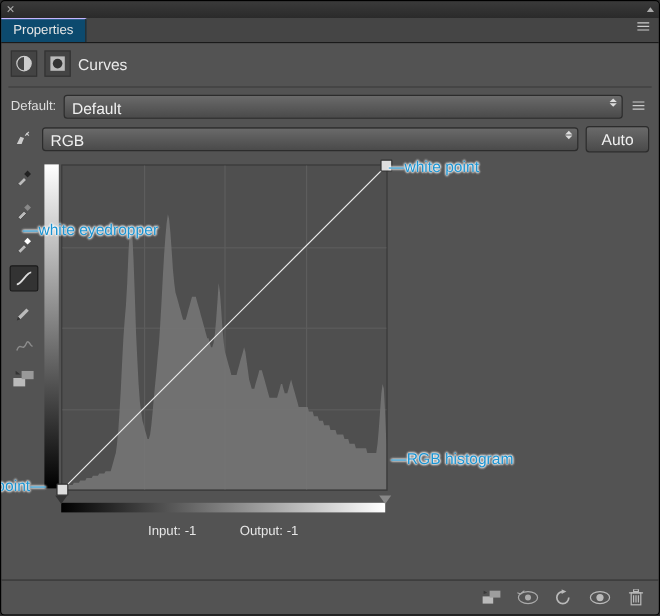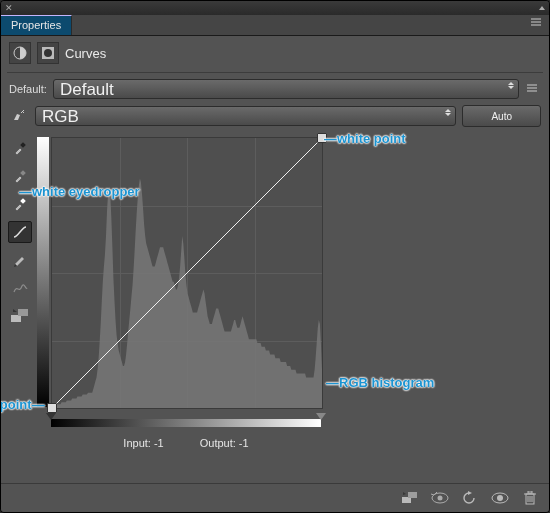--- a/index.html
+++ b/index.html
@@ -11,46 +11,46 @@
 .tabbar{height:20px;background:#454545;display:flex;border-bottom:1px solid #1a1a1a}
 .tab{padding:3px 10px;background:#0c4a6e;color:#e6e6e6;font-size:11px;border-right:1px solid #2a2a2a;border-top:1px solid #c4b5fd;position:relative}
 .panel-body{flex:1;background:#535353;padding:6px 8px 0 8px;display:flex;flex-direction:column;min-height:0}
 .heading-row{display:flex;align-items:center;gap:6px;margin-bottom:8px}
 .heading-row .icon-box{width:20px;height:20px;border:1px solid #333;background:#444;display:flex;align-items:center;justify-content:center}
 .heading-row .icon-curv svg{display:block}
 .heading-title{font-size:13px;color:#eaeaea;font-weight:400}
 .divider{height:1px;background:#3c3c3c;margin:0 -2px 6px -2px}
 .row{display:flex;align-items:center;gap:6px;margin-bottom:6px}
 .label{color:#ddd}
-.select{flex:1;height:18px;background:linear-gradient(#6a6a6a,#4a4a4a);border:1px solid #2c2c2c;border-radius:3px;display:flex;align-items:flex-start;padding:0 18px 0 6px;color:#f0f0f0;position:relative;font-size:17px}
+.select{flex:1;height:18px;background:linear-gradient(#6a6a6a,#4a4a4a);border:1px solid #2c2c2c;border-radius:3px;display:flex;align-items:flex-end;padding:0 18px 0 6px;color:#f0f0f0;position:relative;font-size:13px}
 .select .arrows{position:absolute;right:4px;top:2px;display:flex;flex-direction:column;gap:1px;align-items:center}
 .select .arrows span{width:0;height:0;border-left:3px solid transparent;border-right:3px solid transparent}
 .select .arrows .up{border-bottom:3px solid #ddd}
 .select .arrows .dn{border-top:3px solid #ddd}
-.btn-auto{height:20px;padding:0 28px;background:linear-gradient(#6a6a6a,#4a4a4a);border:1px solid #2c2c2c;border-radius:3px;color:#f0f0f0;font-size:10px;display:flex;align-items:center}
+.btn-auto{height:20px;padding:0 12px;background:linear-gradient(#6a6a6a,#4a4a4a);border:1px solid #2c2c2c;border-radius:3px;color:#f0f0f0;font-size:13px;display:flex;align-items:center}
 .finger-icon{width:20px;height:20px;display:flex;align-items:center;justify-content:center}
 .main-area{flex:1;display:flex;gap:6px;min-height:0;margin-top:4px}
 .tool-col{width:22px;display:flex;flex-direction:column;gap:6px;align-items:center}
 .tool{width:22px;height:20px;display:flex;align-items:center;justify-content:center;border:1px solid transparent;border-radius:2px}
 .tool.active{background:#333;border-color:#1a1a1a}
 .graph-wrap{flex:1;position:relative}
 .graph-box{position:absolute;left:14px;top:0;width:270px;height:270px;background:#4f4f4f;border:1px solid #3a3a3a}
 .vgrad{position:absolute;left:0;top:0;width:12px;height:270px;background:linear-gradient(#fff,#000)}
 .hgrad{position:absolute;left:14px;top:282px;width:270px;height:8px;background:linear-gradient(90deg,#000,#fff)}
 .grid-line-v,.grid-line-h{position:absolute;background:#5d5d5d}
 .grid-line-v{width:1px;height:100%}
 .grid-line-h{height:1px;width:100%}
 .histogram{position:absolute;inset:0}
 .curve-line{position:absolute;inset:0;pointer-events:none}
 .point-handle{position:absolute;width:8px;height:8px;background:#ddd;border:1px solid #333;border-radius:1px;transform:translate(-50%,-50%)}
 .slider-tri{position:absolute;width:0;height:0;border-left:5px solid transparent;border-right:5px solid transparent;border-top:7px solid #888;transform:translateX(-50%)}
 .slider-tri.black{border-top-color:#333}
 .io-row{position:absolute;left:14px;top:300px;width:270px;display:flex;justify-content:center;gap:36px;color:#e6e6e6;font-size:11px}
 .io-row span.val{color:#e6e6e6}
-.annot{position:absolute;color:#1b93d1;font-weight:bold;font-size:13px;text-shadow:0 0 2px #fff,0 0 2px #fff,0 0 2px #fff,0 0 2px #fff;white-space:nowrap;pointer-events:none}
+.annot{position:absolute;color:#1b93d1;font-weight:normal;font-size:13px;text-shadow:0 0 2px #fff,0 0 2px #fff,0 0 2px #fff,0 0 2px #fff;white-space:nowrap;pointer-events:none}
 .annot .dash{color:#1b93d1}
 .footer{height:28px;background:#535353;border-top:1px solid #3a3a3a;display:flex;align-items:center;justify-content:flex-end;gap:12px;padding:0 10px}
 .footer .ficon{width:18px;height:16px;display:flex;align-items:center;justify-content:center;opacity:.85}
 svg{display:block}
 </style>
 </head>
 <body>
 
 <div class="window">
 

